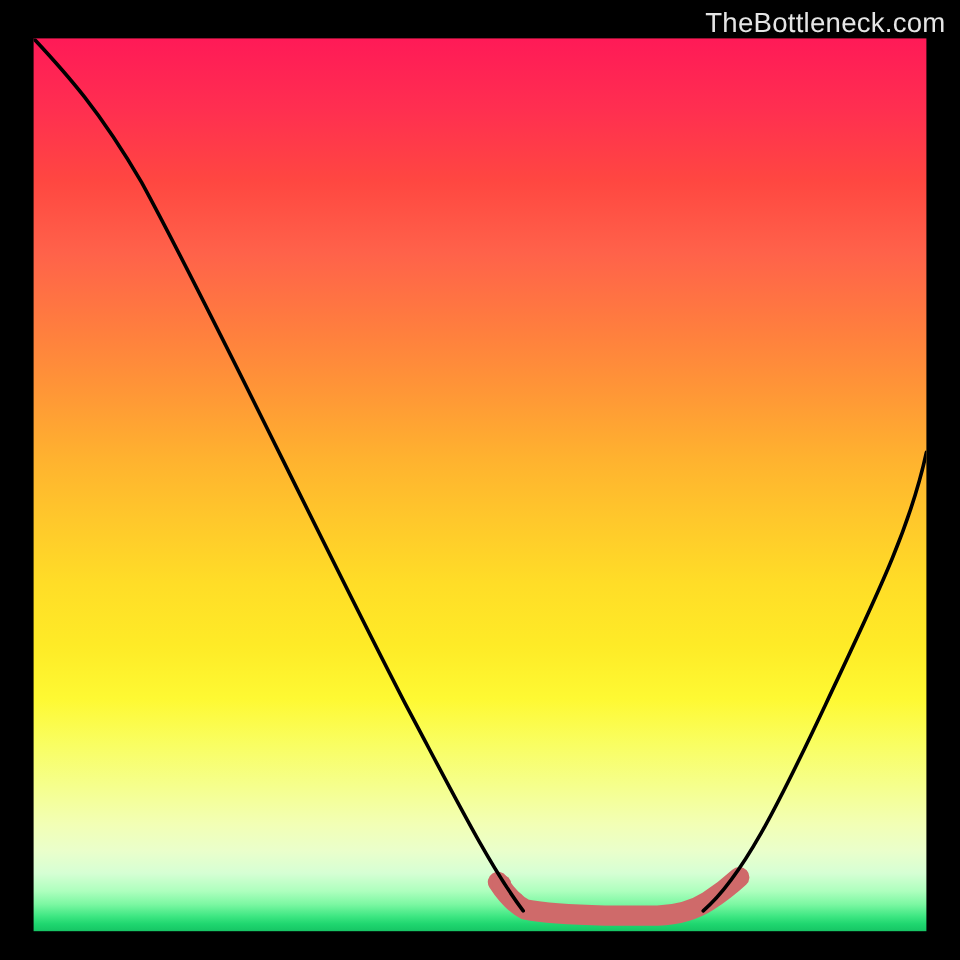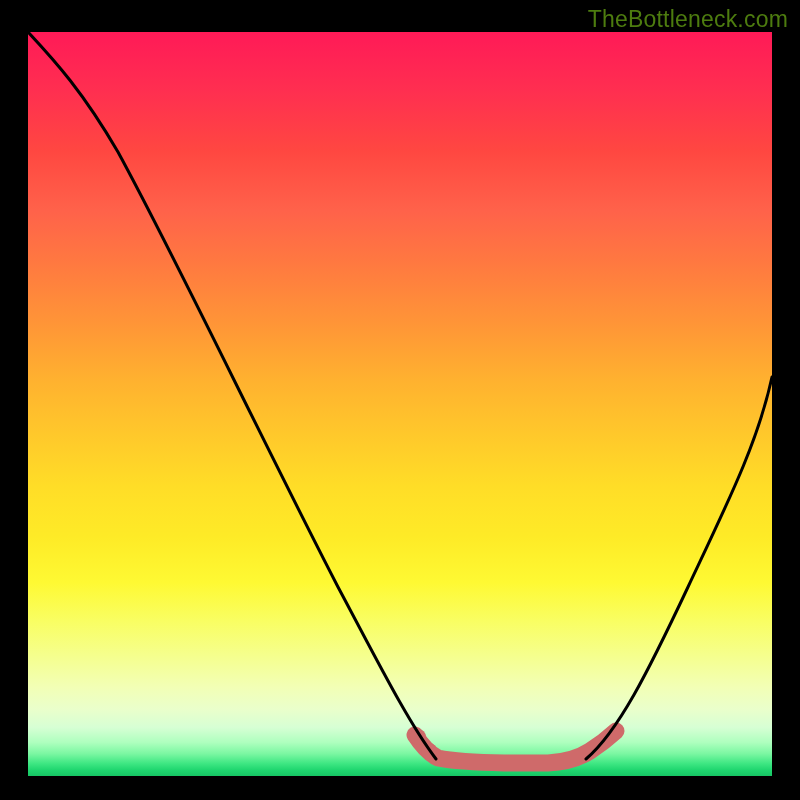--- a/index.html
+++ b/index.html
@@ -14,21 +14,21 @@
   .frame {
     position: relative;
     width: 800px;
     height: 800px;
     background: #000;
   }
   .watermark {
     position: absolute;
     top: 6px;
     right: 12px;
-    color: #4d7c0f;
+    color: #e5e5e5;
     font-size: 23px;
     font-weight: 500;
     letter-spacing: 0.2px;
     z-index: 5;
   }
   .plot {
     position: absolute;
     left: 28px;
     top: 32px;
     width: 744px;

